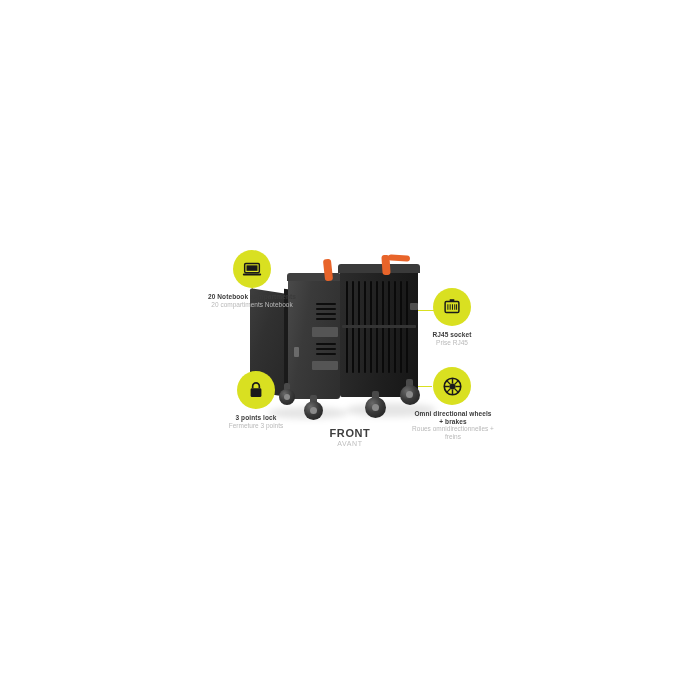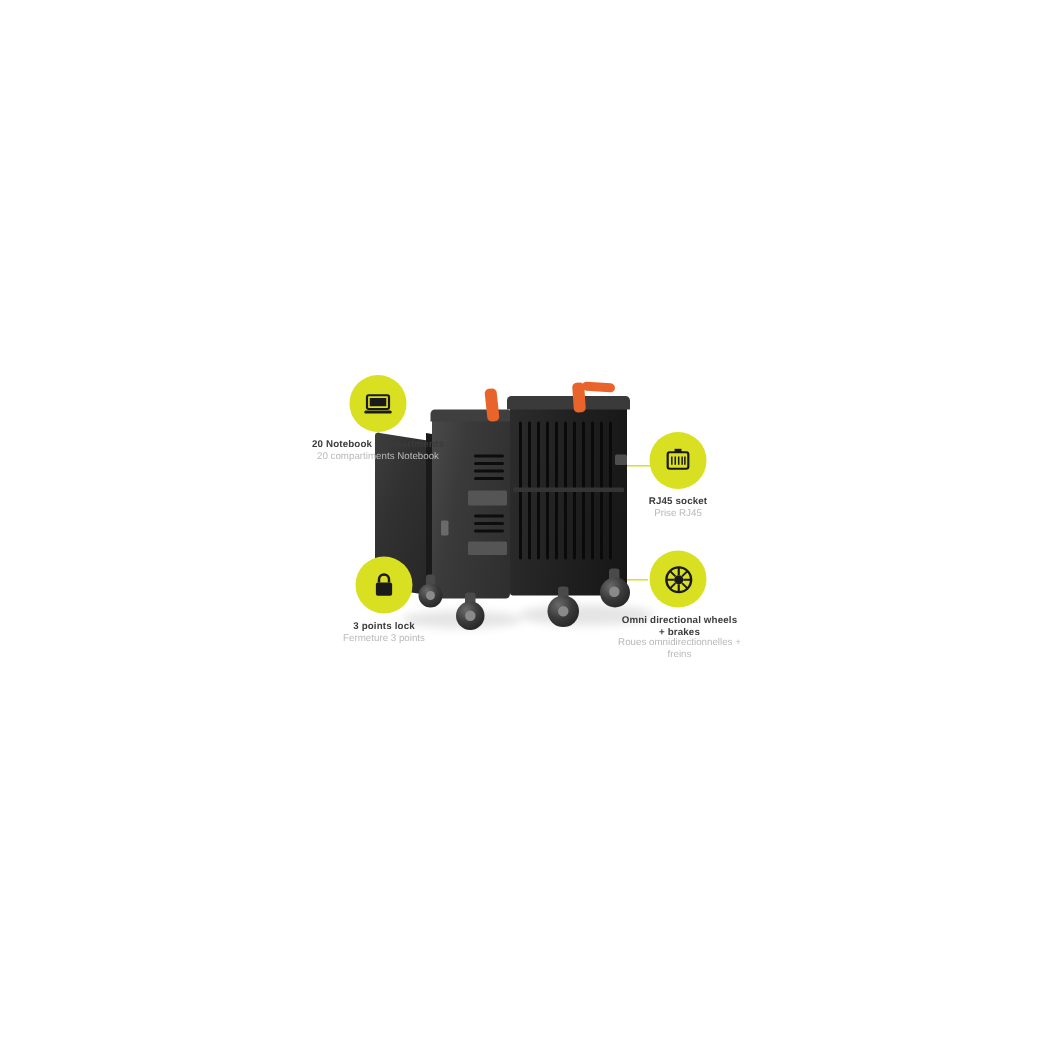--- a/index.html
+++ b/index.html
@@ -267,14 +267,18 @@
         <line x1="18.1" y1="5.9" x2="14.3" y2="9.7" stroke="#1a1a1a" stroke-width="1.3"></line>
         <line x1="9.7" y1="14.3" x2="5.9" y2="18.1" stroke="#1a1a1a" stroke-width="1.3"></line>
       </svg>
     </span>
   </div>
   <div class="label" style="left:412px; top:410px; width:82px;">
     <span class="en">Omni directional wheels + brakes</span>
     <span class="fr">Roues omnidirectionnelles + freins</span>
   </div>
 
+  <div id="front-caption" style="left:290px; top:427px;">
+    <span class="en">FRONT</span>
+    <span class="fr">AVANT</span>
+  </div>
 
 </div>
 
 </body></html>

